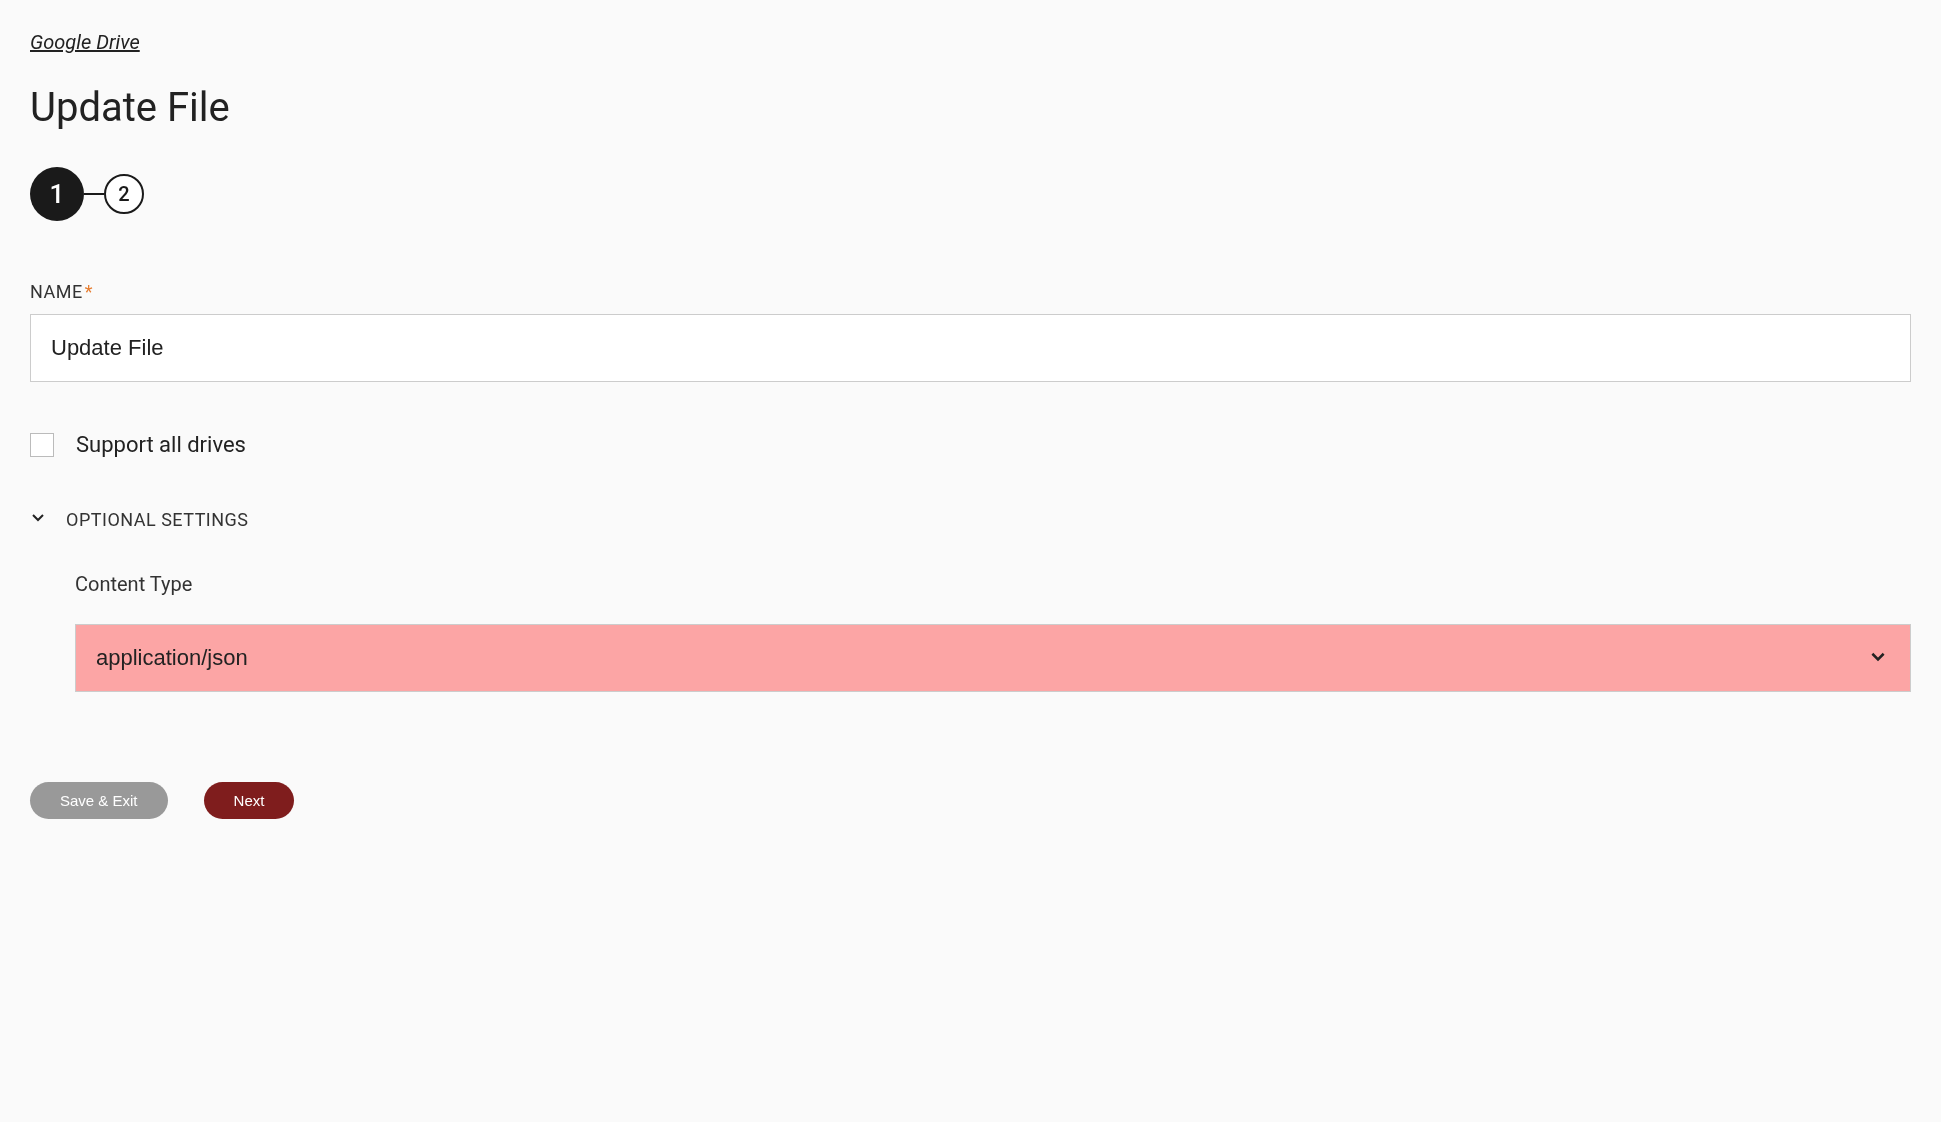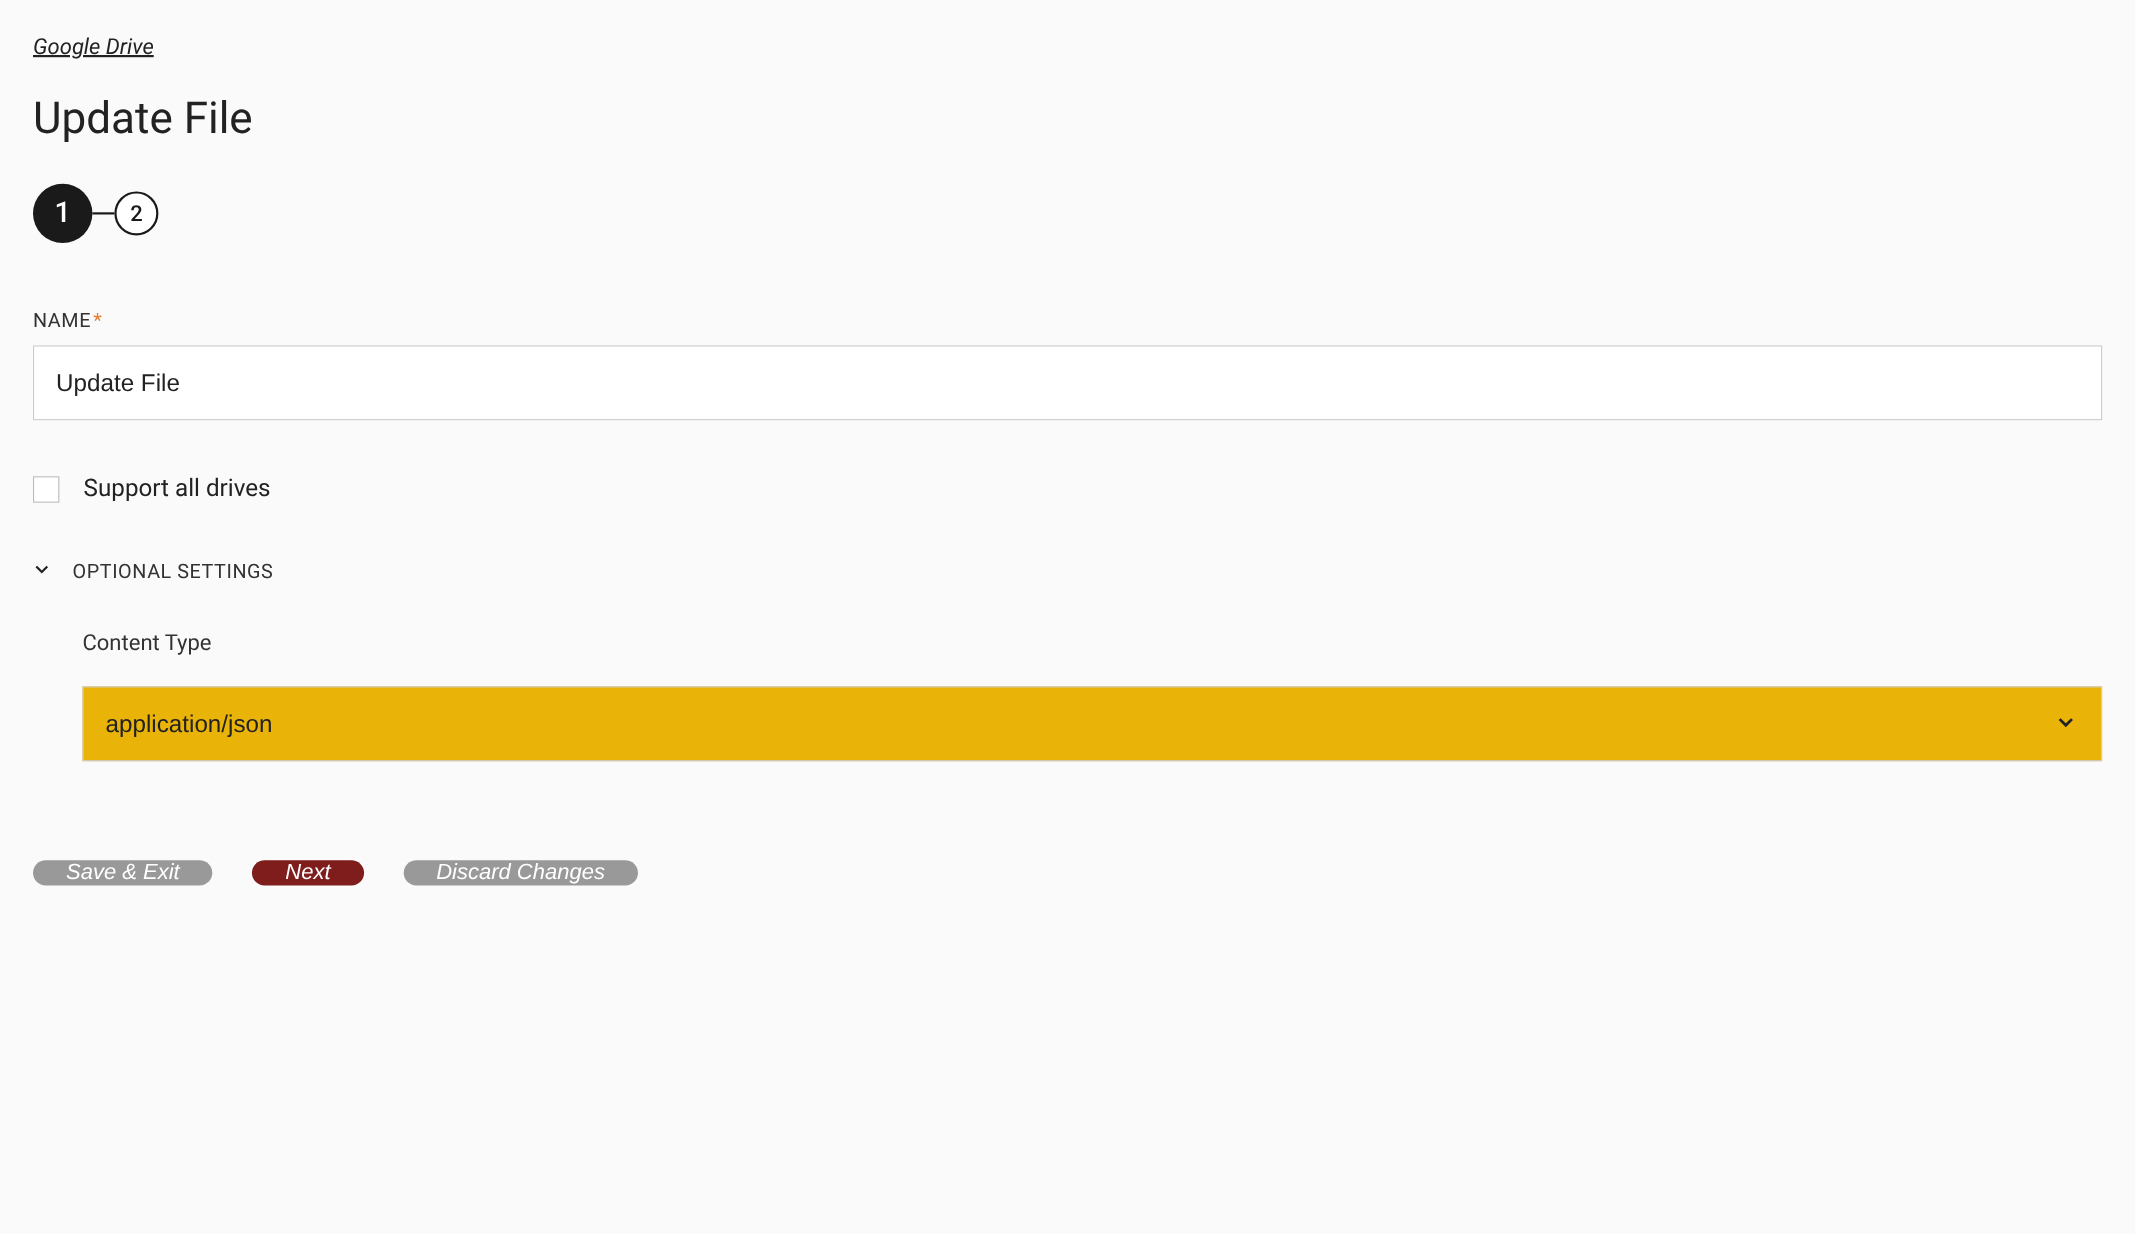--- a/index.html
+++ b/index.html
@@ -124,46 +124,45 @@
     }
     .select-wrapper {
       position: relative;
       width: 100%;
     }
     .select-input {
       width: 100%;
       padding: 20px;
       font-size: 22px;
       border: 1px solid #ccc;
-      background: #eab308;
+      background: #fca5a5;
       color: #222;
       appearance: none;
       -webkit-appearance: none;
       cursor: pointer;
     }
     .select-chevron {
       position: absolute;
       right: 24px;
       top: 50%;
       transform: translateY(-50%);
       pointer-events: none;
     }
     .button-row {
       display: flex;
       gap: 36px;
     }
     .button {
       border: none;
       border-radius: 30px;
-      padding: 0 30px;
-      font-size: 20px;
+      padding: 10px 30px;
+      font-size: 15px;
       font-weight: 500;
       cursor: pointer;
       color: #fff;
-      font-style: italic;
     }
     .button-gray {
       background: #999;
     }
     .button-orange {
       background: #7f1d1d;
     }
   </style>
 </head>
 <body>
@@ -207,17 +206,16 @@
       <svg width="18" height="18" viewBox="0 0 16 16" fill="none">
         <path d="M3 6 L8 11 L13 6" stroke="#222" stroke-width="2.2" fill="none"></path>
       </svg>
     </span>
   </div>
 </div>
 
 <div class="button-row">
   <button class="button button-gray">Save &amp; Exit</button>
   <button class="button button-orange">Next</button>
-  <button class="button button-gray">Discard Changes</button>
 </div>
 
 
 
 
 </body></html>

